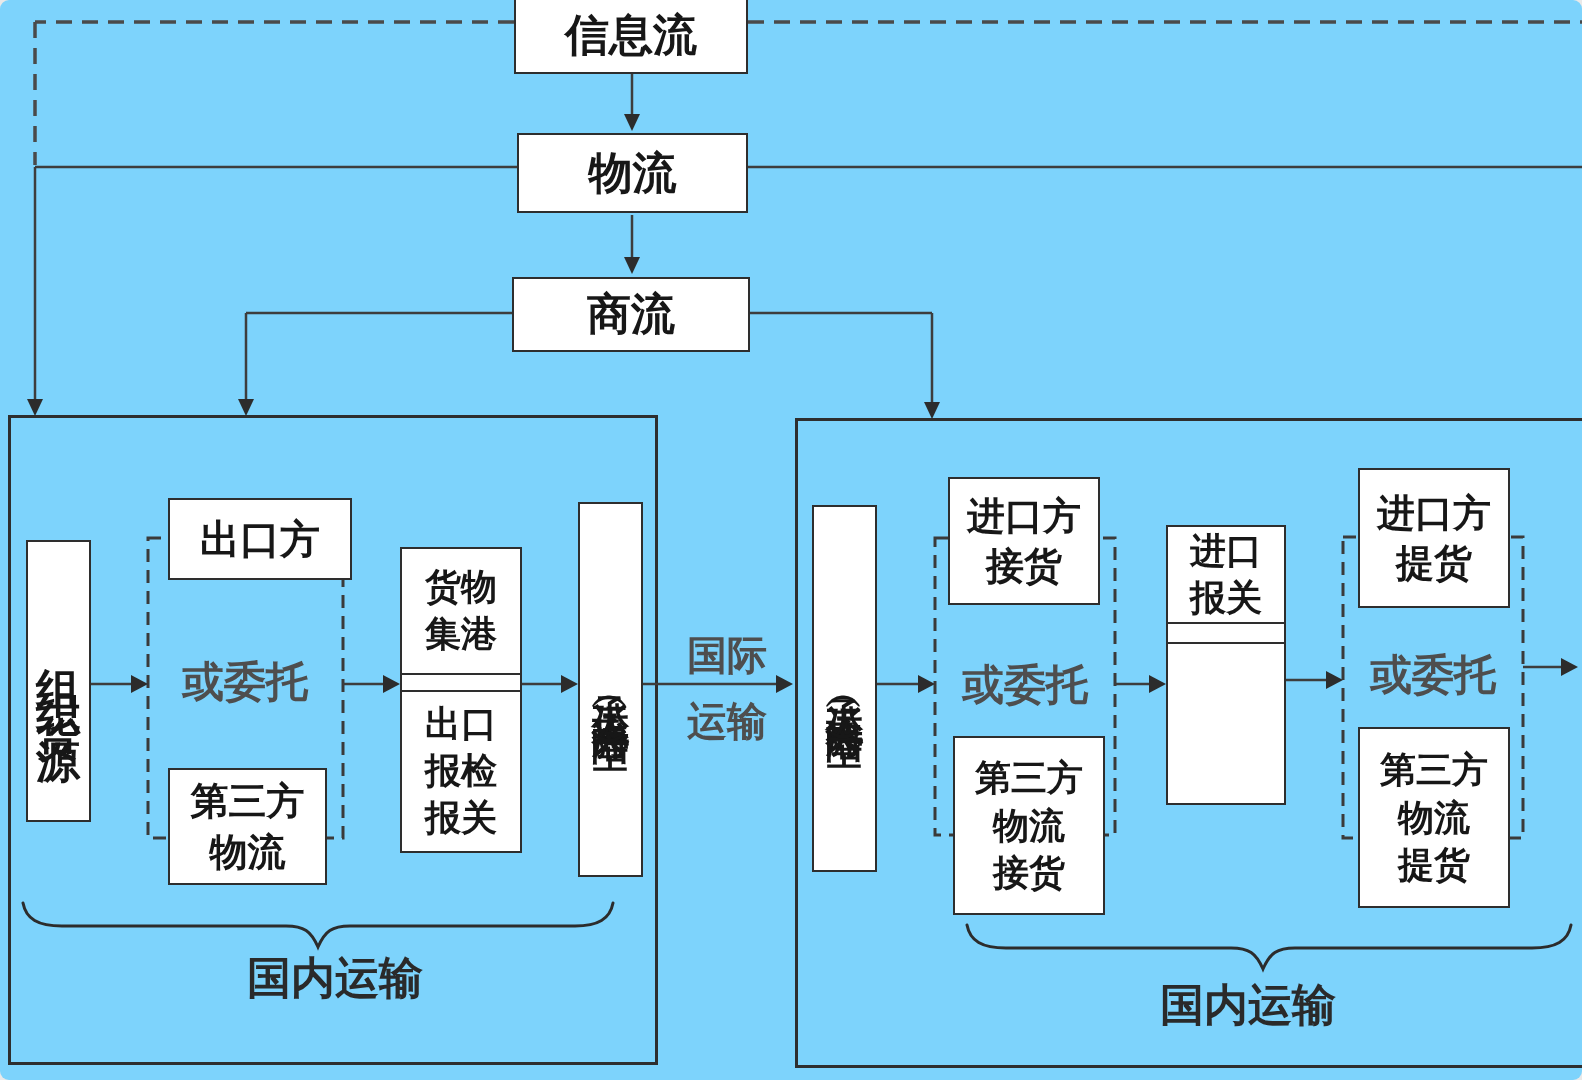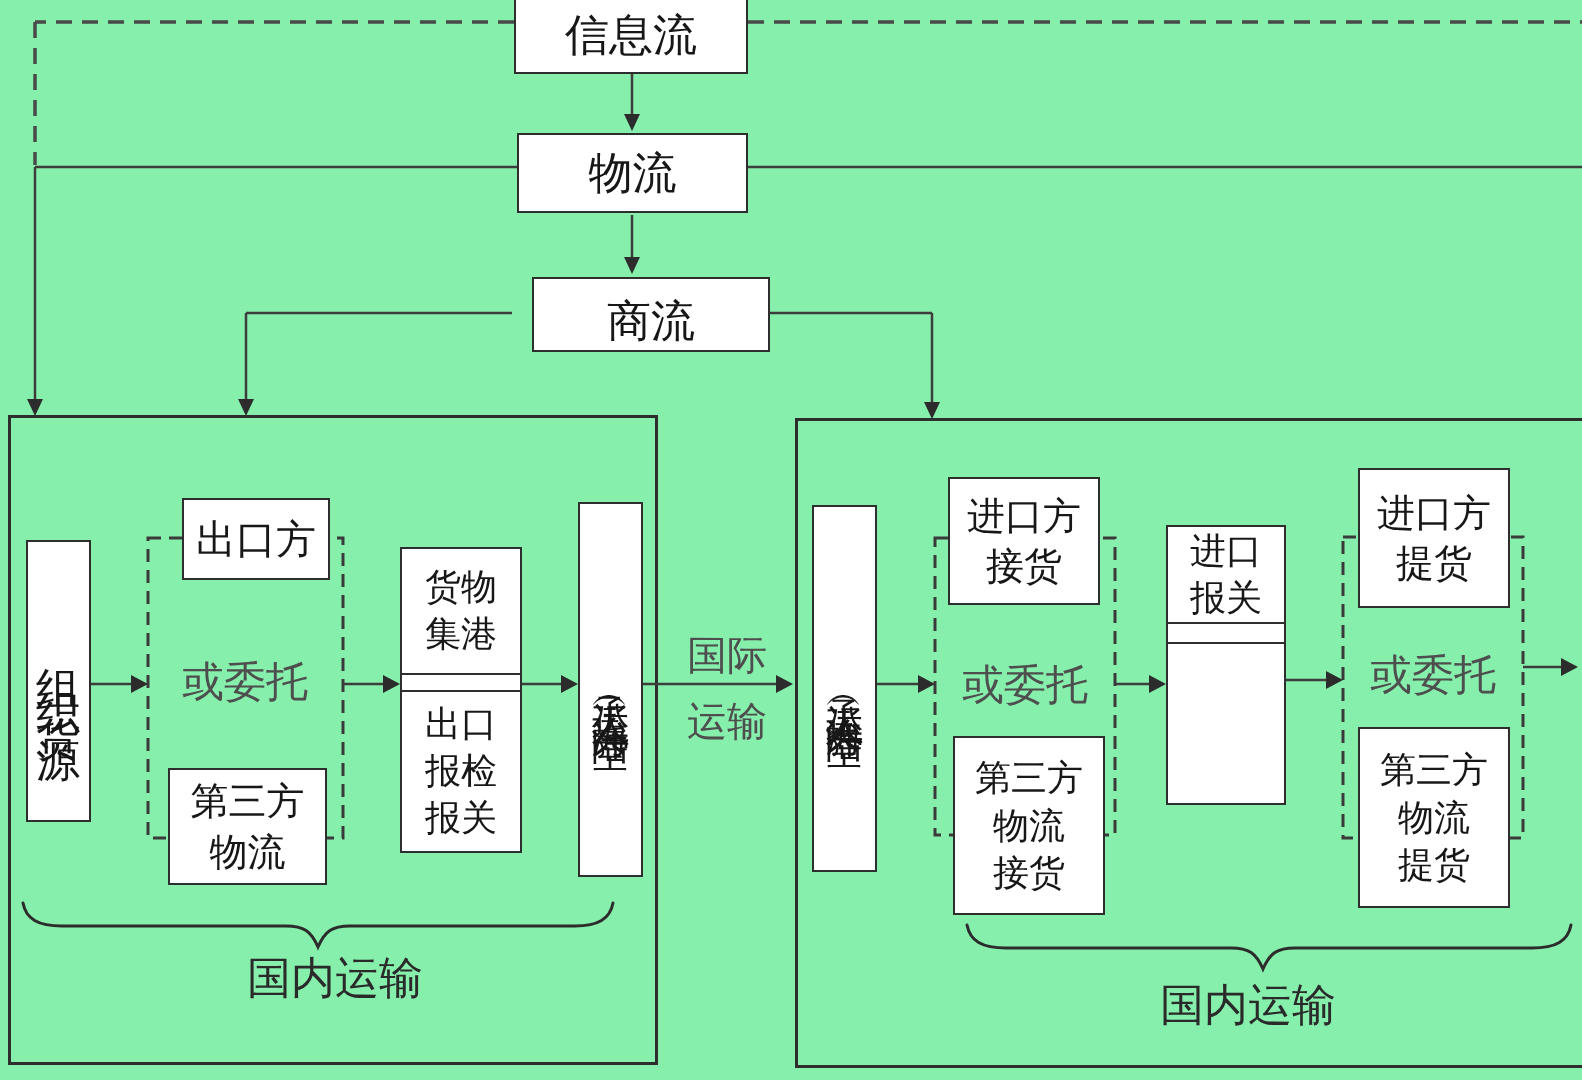--- a/index.html
+++ b/index.html
@@ -1,20 +1,21 @@
 <!DOCTYPE html>
 <html><head>
 <meta charset="utf-8">
 <style>
   html,body{margin:0;padding:0;background:#e9e9e9;}
   .stage{
     position:relative;width:1582px;height:1080px;overflow:hidden;
-    background:#86efac;color:#171717;
+    background:#7dd3fc;color:#171717;
     font-family:"Liberation Sans","DejaVu Sans",sans-serif;
-    font-weight:400;
+    font-weight:700;
+    border-radius:9px;
   }
   .box{
     position:absolute;box-sizing:border-box;background:#ffffff;
     border:2.5px solid #2e2e2e;display:flex;align-items:center;justify-content:center;
     text-align:center;white-space:pre-line;line-height:1.32;
   }
   .bigbox{
     position:absolute;box-sizing:border-box;background:transparent;
     border:3px solid #2e2e2e;
   }
@@ -94,25 +95,25 @@
       <polygon points="1561,658 1561,676 1578,667"></polygon>
     </g>
     <g stroke="#2c2c2c" stroke-width="3" fill="none" stroke-linecap="round">
       <path d="M23 903 C26 919 38 926 62 926 L286 926 C304 926 311 931 318 947 C325 931 332 926 350 926 L575 926 C598 926 610 919 613 903"></path>
       <path d="M967 925 C970 941 982 948 1006 948 L1231 948 C1249 948 1256 953 1263 969 C1270 953 1277 948 1295 948 L1532 948 C1556 948 1568 941 1571 925"></path>
     </g>
   </svg>
 
   <div class="box fs44" style="left:514px;top:-3px;width:234px;height:77px;"><span>信息流</span></div>
   <div class="box fs44" style="left:517px;top:133px;width:231px;height:80px;"><span>物流</span></div>
-  <div class="box fs44" style="left:532px;top:277px;width:238px;height:75px;align-items:flex-end;"><span>商流</span></div>
+  <div class="box fs44" style="left:512px;top:277px;width:238px;height:75px;"><span>商流</span></div>
 
   <div class="box vert fs44" style="left:26px;top:540px;width:65px;height:282px;letter-spacing:24px;"><span>组织货源</span></div>
 
-  <div class="box fs40" style="left:182px;top:498px;width:148px;height:82px;"><span>出口方</span></div>
+  <div class="box fs40" style="left:168px;top:498px;width:184px;height:82px;"><span>出口方</span></div>
 
   <div class="label muted fs42" style="left:170px;top:654px;width:150px;height:56px;"><span>或委托</span></div>
 
   <div class="box fs38" style="left:168px;top:768px;width:159px;height:117px;"><span>第三方
 物流</span></div>
 
   <div class="split" style="left:400px;top:547px;width:122px;height:306px;">
     <div class="cell cell-top fs36" style="height:126px;"><span>货物
 集港</span></div>
     <div class="band" style="height:17px;"></div>

